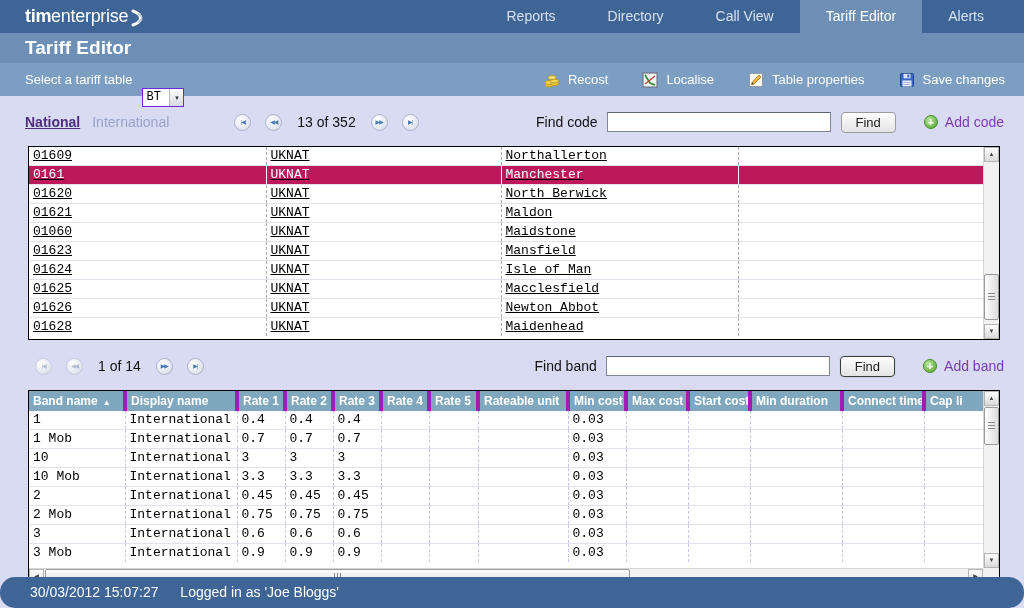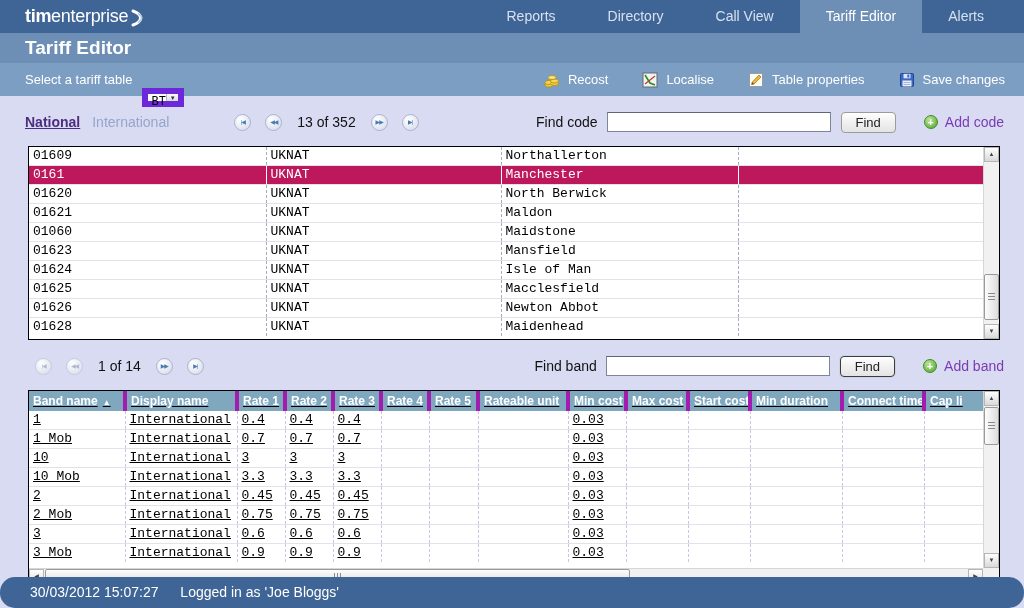--- a/index.html
+++ b/index.html
@@ -16,21 +16,21 @@
   .nav-item.active { background:#6d8fb5; color:#fff; }
   .nav-item:last-child { margin-right:14px; }
 
   
   .titlebar { height:30px; background:#6d8fb5; color:#fff; font-size:19px; font-weight:bold;
               line-height:30px; padding-left:25px; }
 
   
   .toolbar { height:33px; background:#7d9ec3; display:flex; align-items:center; color:#fff; font-size:13px; }
   .toolbar .sel-label { margin-left:25px; }
-  .combo { margin-left:10px; width:42px; height:19px; background:#fff; border:6px solid #6d28d9;
+  .combo { margin-left:10px; width:42px; height:19px; background:#fff; border:1px solid #6d28d9;
            display:flex; align-items:stretch; cursor:pointer;margin-top:36px; }
   .combo .val { flex:1; font-family:"Liberation Mono", monospace; font-size:12px; line-height:17px; padding-left:3px; color:#000; }
   .combo .drop { width:14px; background:linear-gradient(#fdfdfd,#d9d9e2); border-left:1px solid #b8b8c4;
                  font-size:6px; color:#333; display:flex; align-items:center; justify-content:center; }
   .tool-actions { margin-left:auto; display:flex; align-items:center; margin-right:19px; }
   .tool-btn { display:flex; align-items:center; gap:8px; margin-left:34px; cursor:pointer; }
   .tool-btn span { white-space:nowrap;text-align:right; }
 
   
   .content { height:481px; background:#d9dbf3; }
@@ -55,22 +55,22 @@
               padding:2px 14px; font-size:13px; color:#222; cursor:pointer; font-family:"Liberation Sans",sans-serif; }
   .btn-find.strong { border:1px solid #3c3c3c; box-shadow:0 0 0 1px #c9d4e8; }
   .add-link { display:flex; align-items:center; margin-left:28px; cursor:pointer; }
   .add-ico { width:14px; height:14px; border-radius:50%; background:radial-gradient(circle at 35% 30%,#b8e49a,#55a42e);
              border:1px solid #3f8c1e; color:#fff; font-size:11px; font-weight:bold; line-height:12px;
              text-align:center; margin-right:7px; }
   .add-text { color:#7a3bb3; font-size:14px; }
 
   
   .tbl-wrap { position:relative; margin-left:28px; width:972px; background:#fff; border:1px solid #000; }
-  .codes-wrap { height:194px; }
-  .bands-wrap { height:196px;text-decoration:underline; }
+  .codes-wrap { height:194px;text-decoration:underline; }
+  .bands-wrap { height:196px; }
   table { border-collapse:collapse; table-layout:fixed; width:954px; }
   td, th { overflow:hidden; white-space:nowrap; }
   tbody td { font-family:"Liberation Mono", monospace; font-size:13px; height:18px; line-height:18px;
              padding:0 4px; color:#000; }
   tbody tr { cursor:default; }
   tbody tr + tr td { border-top:1px solid #e2e2ea; }
   tbody td + td { border-left:1px dashed #a9a9c0; }
   tr.selected td { background:#be185d; color:#fff; }
   tr.selected td + td { border-left:1px dashed #fff; }
 

